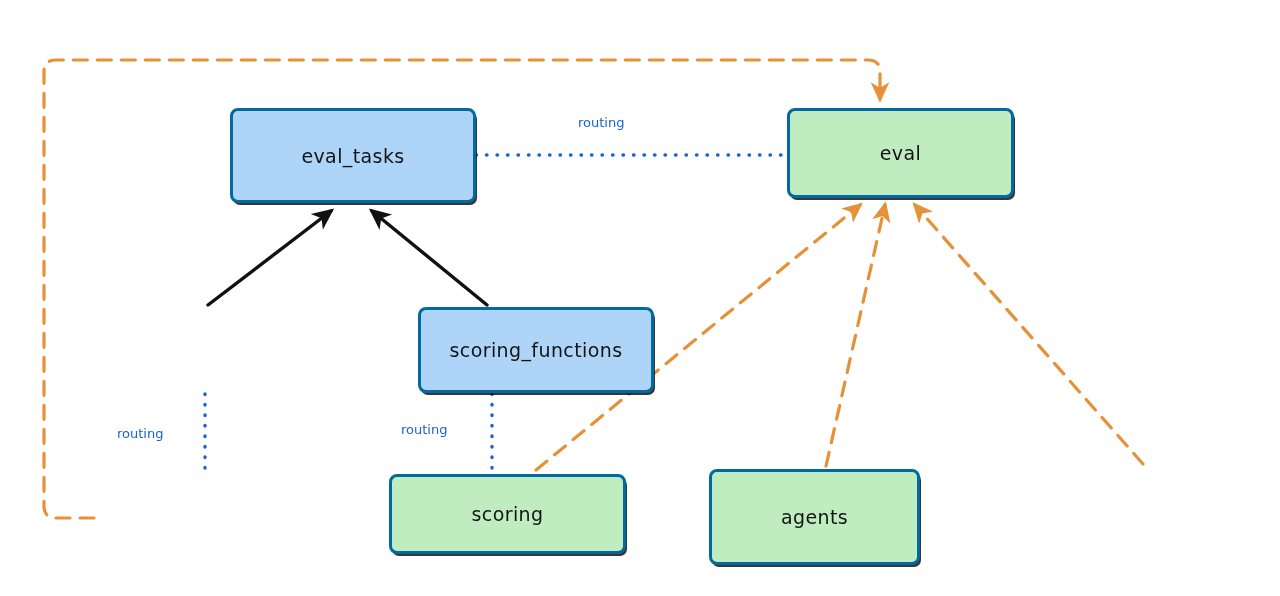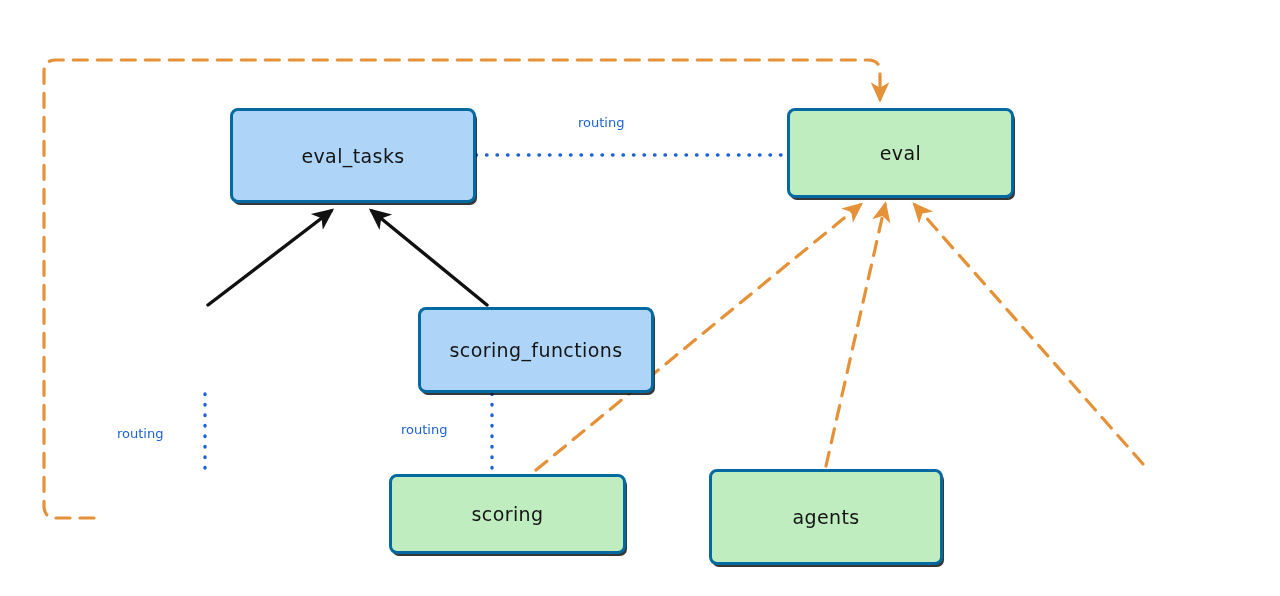--- a/index.html
+++ b/index.html
@@ -101,21 +101,21 @@
 
   <div class="node blue" style="left:378px; top:307px; width:236px; height:86px;margin-left:40px;">
     <span class="node-label">scoring_functions</span>
   </div>
 
 
   <div class="node green" style="left:389px; top:474px; width:237px; height:80px;align-items:center;">
     <span class="node-label">scoring</span>
   </div>
 
-  <div class="node green" style="left:709px; top:469px; width:234px; height:96px;text-align:center;">
+  <div class="node green" style="left:709px; top:469px; width:211px; height:96px;text-align:center;">
     <span class="node-label">agents</span>
   </div>
 
 
   <span class="edge-label" style="left:578px; top:115px;">routing</span>
 
   <span class="edge-label" style="left:117px; top:426px;">routing</span>
 
   <span class="edge-label" style="left:401px; top:422px;">routing</span>
 

